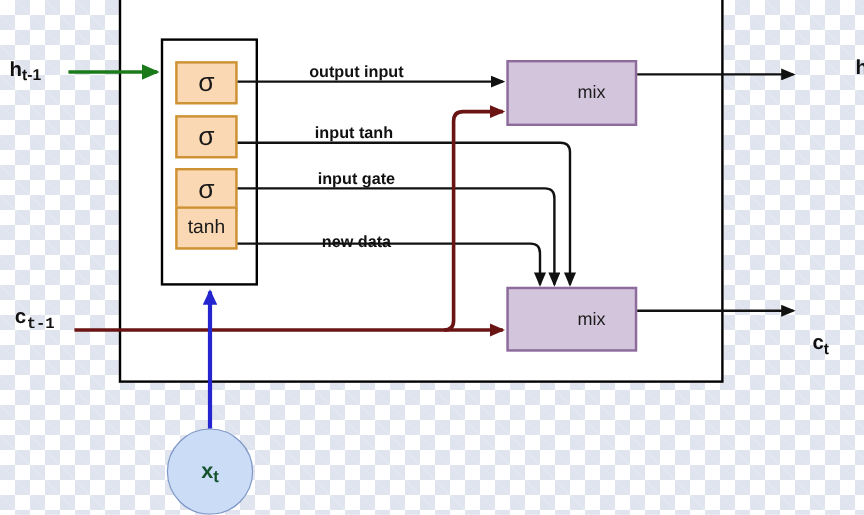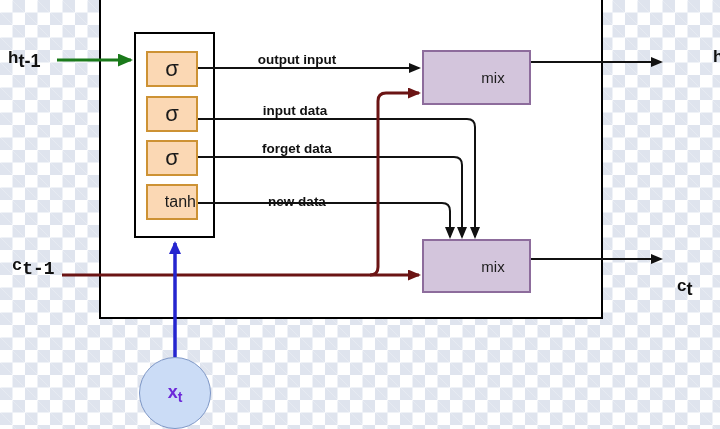--- a/index.html
+++ b/index.html
@@ -40,48 +40,48 @@
   .wires{position:absolute;left:0;top:0;z-index:4;}
   .lbl-gate{
     position:absolute;transform:translateX(-50%);
     font-weight:700;font-size:13.5px;color:#111;
     white-space:nowrap;z-index:5;line-height:16px;
   }
   .lbl-io{
     position:absolute;font-weight:700;font-size:17px;color:#111;
     white-space:nowrap;z-index:5;line-height:20px;
   }
-  .lbl-io .sub{font-size:18px;vertical-align:-4px;}
+  .lbl-io .sub{font-size:13px;vertical-align:-4px;}
   .xt-circle{
     position:absolute;left:139px;top:357px;width:72px;height:72px;
     border-radius:50%;background:#cbdcf6;border:1.6px solid #7e97c6;
     box-sizing:border-box;display:flex;align-items:center;justify-content:center;
     z-index:3;
   }
-  .xt-circle .lbl{font-weight:700;font-size:18px;color:#6d28d9;}
+  .xt-circle .lbl{font-weight:700;font-size:18px;color:#14532d;}
   .xt-circle .sub{font-size:14px;vertical-align:-4px;font-weight:700;}
 </style>
 </head>
 <body>
 
 <div class="stage">
 
   <div class="main-rect"></div>
   <div class="inner-rect"></div>
 
   <div class="unit-box" style="top:51px;">
     <span class="unit-sigma">σ</span>
   </div>
   <div class="unit-box" style="top:96px;">
     <span class="unit-sigma">σ</span>
   </div>
   <div class="unit-box" style="top:140px;">
     <span class="unit-sigma">σ</span>
   </div>
-  <div class="unit-box" style="top:184px;justify-content:flex-end;">
+  <div class="unit-box" style="top:172px;">
     <span class="unit-tanh">tanh</span>
   </div>
 
   <div class="mix-box" style="top:50px;">
     <span>mix</span>
   </div>
   <div class="mix-box" style="top:239px;height:54px;">
     <span>mix</span>
   </div>
 
@@ -111,22 +111,22 @@
     <path d="M531,62 H661" stroke="#111" stroke-width="2" fill="none" marker-end="url(#ah-black)"></path>
     <path d="M531,259 H661" stroke="#111" stroke-width="2" fill="none" marker-end="url(#ah-black)"></path>
 
     <path d="M62,275 H419" stroke="#6b1414" stroke-width="3" fill="none" marker-end="url(#ah-maroon)"></path>
     <path d="M370,275 Q378,275 378,267 V101 Q378,93 386,93 H419" stroke="#6b1414" stroke-width="3" fill="none" marker-end="url(#ah-maroon)"></path>
 
     <path d="M175,357 V243" stroke="#2525cf" stroke-width="3.5" fill="none" marker-end="url(#ah-blue)"></path>
   </svg>
 
   <div class="lbl-gate" style="left:297px;top:52px;">output input</div>
-  <div class="lbl-gate" style="left:295px;top:103px;">input data</div>
-  <div class="lbl-gate" style="left:297px;top:141px;">forget data</div>
+  <div class="lbl-gate" style="left:295px;top:103px;">input tanh</div>
+  <div class="lbl-gate" style="left:297px;top:141px;">input gate</div>
   <div class="lbl-gate" style="left:297px;top:194px;">new data</div>
 
   <div class="lbl-io" style="left:8px;top:48px;">
     <span>h</span><span class="sub">t-1</span>
   </div>
   <div class="lbl-io" style="left:12px;top:256px;font-family:Liberation Mono, monospace;">
     <span>c</span><span class="sub">t-1</span>
   </div>
   <div class="lbl-io" style="left:713px;top:47px;">
     <span>h</span><span class="sub">t</span>

